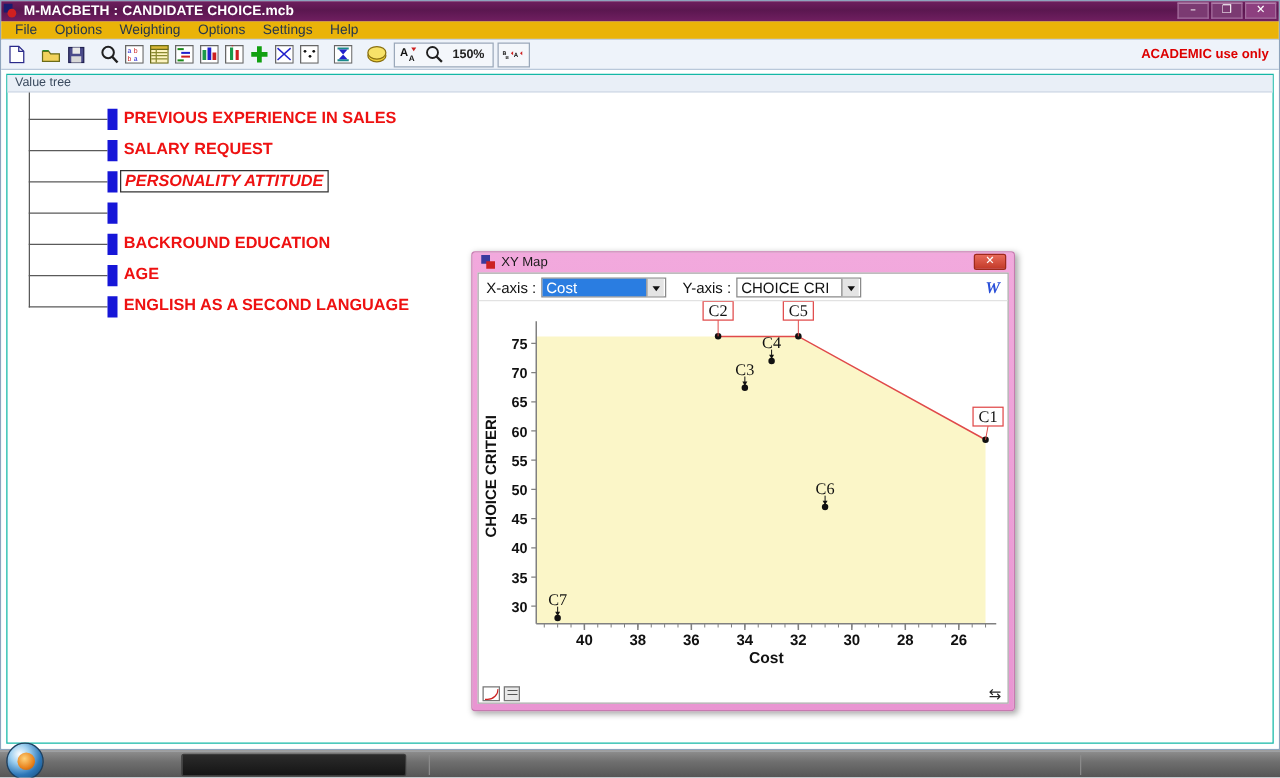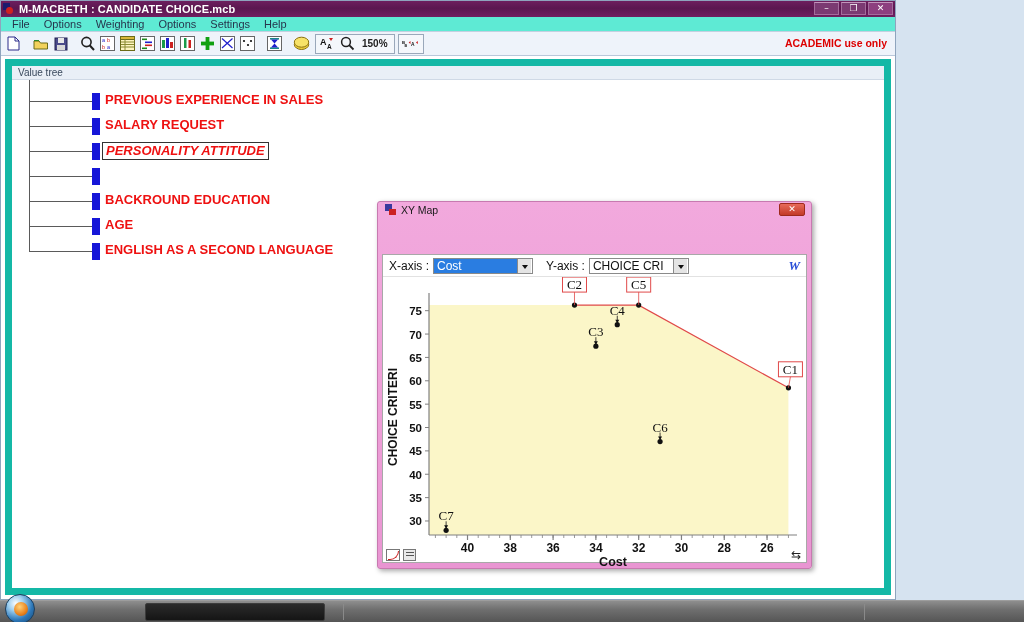--- a/index.html
+++ b/index.html
@@ -6,21 +6,21 @@
   html, body { margin:0; padding:0; }
   body {
     width:1024px; height:622px; overflow:hidden;
     font-family:"Liberation Sans", sans-serif;
     background:#d6e3f0;
     position:relative;
   }
 
   
   #app-window {
-    position:absolute; left:0; top:0; width:896px; height:600px;
+    position:absolute; left:0; top:0; width:1024px; height:600px;
     background:#eef3fa;
     border:1px solid #8ea4bd;
     display:flex; flex-direction:column;
   }
 
   
   #title-bar {
     height:16px; flex:0 0 16px;
     background:linear-gradient(to bottom,#6d1f5e 0%,#5b1750 45%,#701f60 100%);
     display:flex; align-items:center; position:relative;
@@ -40,21 +40,21 @@
     width:25px; height:13px; background:#7b3a72;
     border:1px solid #a46c9c; border-top-color:#c294bb;
     color:#fff; font-size:9px; line-height:11px; text-align:center;
     font-family:"DejaVu Sans", sans-serif;
   }
   .win-btn.close { background:#8d3f7f; }
 
   
   #menu-bar {
     height:15px; flex:0 0 15px;
-    background:#5eead4;
+    background:#eab308;
     border-bottom:1px solid #c3d0e0;
     display:flex; align-items:center; padding-left:4px;
   }
   .menu-item {
     font-size:11px; color:#26364d; padding:0 7px; line-height:14px;
     white-space:nowrap;
   }
 
   
   #toolbar {
@@ -86,21 +86,21 @@
   
   #client-area {
     flex:1 1 auto; position:relative; background:#ffffff;
     border-top:1px solid #ffffff;
     overflow:hidden;
   }
 
   
   #value-tree-panel {
     position:absolute; left:4px; top:2px; right:4px; bottom:4px;
-    background:#ffffff; border:7px solid #14b8a6;
+    background:#ffffff; border:1px solid #14b8a6;
   }
   #value-tree-header {
     height:14px; background:#e9eff7; border-bottom:1px solid #cfd9e6;
     font-size:10px; color:#3a4a5e; padding-left:6px; line-height:14px;
   }
   #tree-body { position:relative; padding:8px 0 0 12px; }
 
   .tree-root { display:flex; align-items:center; height:18px; position:relative; }
   .root-toggle {
     width:11px; height:11px; background:#2e9e8e;
@@ -137,21 +137,21 @@
   }
 
   
   #xy-map-window {
     position:absolute; left:376px; top:144px; width:435px; height:368px;
     background:linear-gradient(to bottom,#f2a9dd 0%,#e995d2 100%);
     border:1px solid #c77ab0;
     border-radius:3px;
     box-shadow:2px 2px 5px rgba(0,0,0,0.35);
     padding:0 4px 5px 4px;
-    display:flex; flex-direction:column;gap:36px;
+    display:flex; flex-direction:column;
   }
   #xy-title-bar {
     height:16px; flex:0 0 16px; display:flex; align-items:center;
     position:relative; padding-left:3px;
   }
   #xy-icon { width:12px; height:12px; position:relative; flex:0 0 12px; margin-right:4px; }
   #xy-icon .b { position:absolute; left:0; top:0; width:7px; height:7px; background:#3a3a9e; }
   #xy-icon .r { position:absolute; left:4px; top:5px; width:7px; height:6px; background:#cc2222; }
   #xy-title { font-size:10.5px; color:#1a1a1a; }
   #xy-close {

